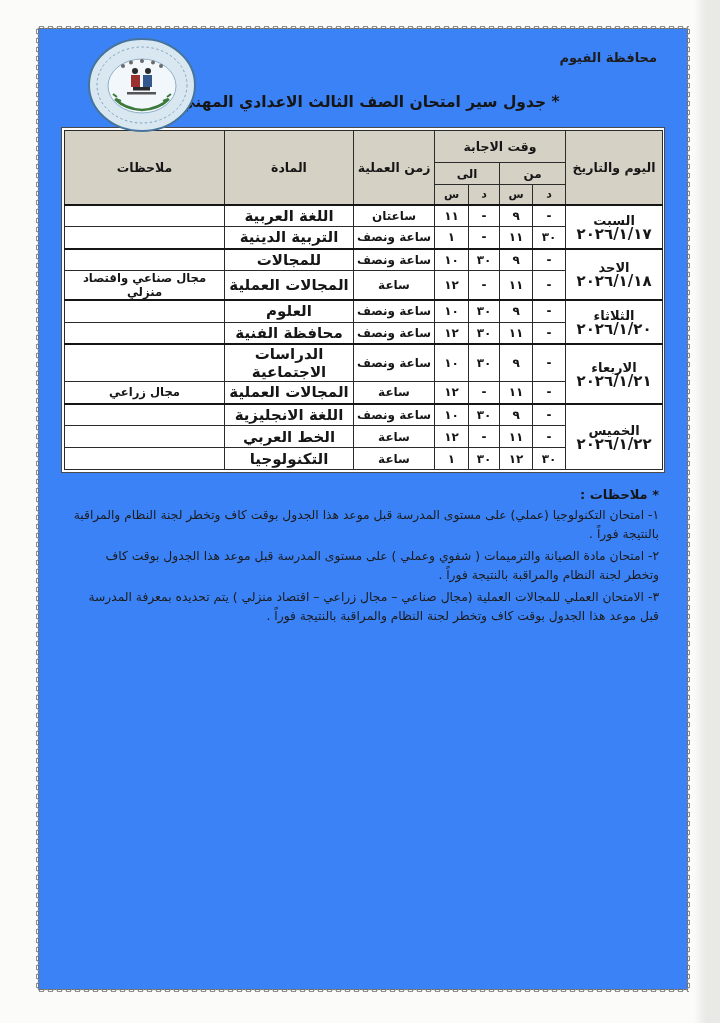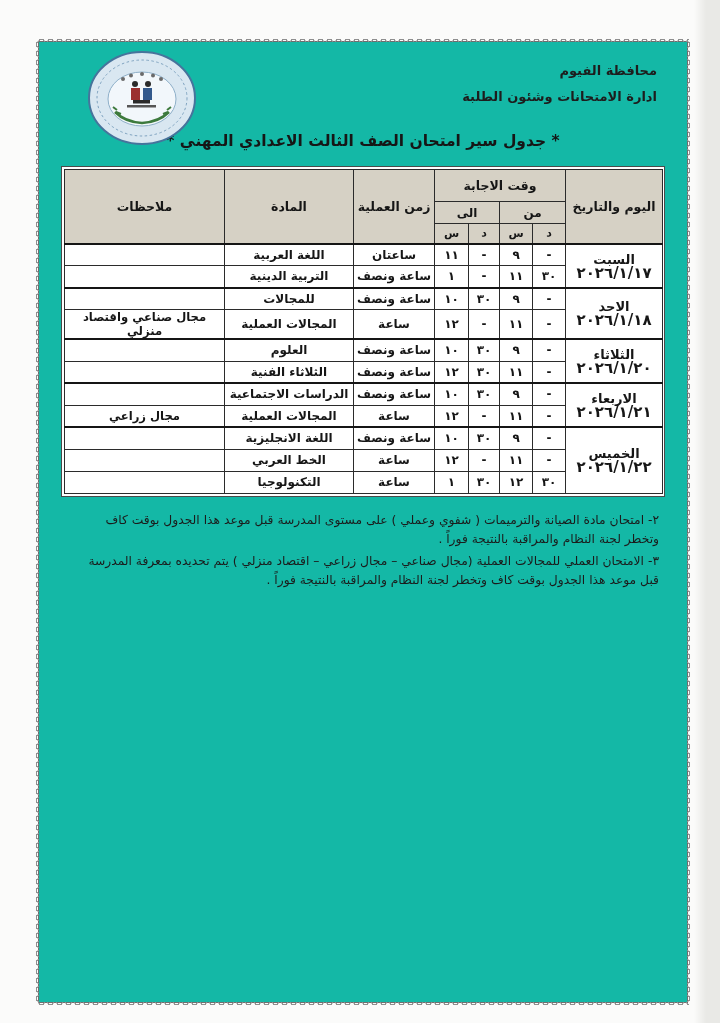--- a/index.html
+++ b/index.html
@@ -6,21 +6,21 @@
   html,body { width:720px; height:1023px; }
   body {
     font-family: "DejaVu Sans", sans-serif;
     background: linear-gradient(to right, #fbfbfa 0 694px, #e9e9e6 706px 720px);
     color:#161616;
     overflow:hidden;
     position:relative;
   }
   .page {
     position:absolute; left:38px; top:28px; width:650px; height:962px;
-    background:#14b8a6; border:1.5px solid #6f6f6f;margin-top:13px;
+    background:#3b82f6; border:1.5px solid #6f6f6f;
   }
   
   .sc { position:absolute; pointer-events:none; }
   .sc-t { left:-2px; right:-2px; top:-7px; height:7px;
     background-image: radial-gradient(circle at 4.5px 7px, rgba(0,0,0,0) 2.3px, #8f8f8f 2.4px, #8f8f8f 3.3px, rgba(0,0,0,0) 3.4px);
     background-size:9px 7px; background-repeat:repeat-x; }
   .sc-b { left:-2px; right:-2px; bottom:-7px; height:7px;
     background-image: radial-gradient(circle at 4.5px 0px, rgba(0,0,0,0) 2.3px, #8f8f8f 2.4px, #8f8f8f 3.3px, rgba(0,0,0,0) 3.4px);
     background-size:9px 7px; background-repeat:repeat-x; }
   .sc-l { top:-2px; bottom:-2px; left:-7px; width:7px;
@@ -47,40 +47,39 @@
   th, td { border:1px solid #2b2b2b; text-align:center; vertical-align:middle; overflow:hidden; }
   thead th { background:#d6d1c5; font-weight:700; font-size:12.5px; }
   .h-row1 th { height:32px; }
   .h-row2 th { height:22px; font-size:12px; }
   .h-row3 th { height:20px; font-size:11px; }
   tbody td { height:22px; font-size:12px; font-weight:700; background:#fff; }
   tr.group-start td { border-top:2.2px solid #151515; }
   td.day-cell { font-weight:700; }
   .day-name { font-size:13px; line-height:15px; }
   .day-date { font-size:15px; letter-spacing:2px; line-height:13px; }
-  td.subject-cell { font-size:12px; }
+  td.subject-cell { font-size:15px; }
   td.note-cell { font-size:11.6px; }
   td.num-cell { font-size:12px; }
 
   .notes { direction:rtl; text-align:right; padding:14px 28px 0 30px; }
   .notes-heading { font-weight:700; font-size:13px; margin-bottom:4px; }
   .note-item { font-size:12.3px; line-height:1.55; margin-bottom:3px; color:#1b1b1b; }
 </style>
 </head>
 <body>
 
 <div class="page">
   <div class="sc sc-t"></div>
   <div class="sc sc-b"></div>
   <div class="sc sc-l"></div>
   <div class="sc sc-r"></div>
 
   <div class="org">
     <div class="org-line">محافظة الفيوم</div>
-    <div class="org-line">ادارة الامتحانات وشئون الطلبة</div>
   </div>
 
   <div class="logo">
     <svg width="110" height="96" viewBox="0 0 110 96">
       <ellipse cx="55" cy="48" rx="53" ry="46" fill="#d9e7f1" stroke="#46749c" stroke-width="2"></ellipse>
       <ellipse cx="55" cy="48" rx="45" ry="38" fill="none" stroke="#7fa3c0" stroke-width="1" stroke-dasharray="2.5 2.5"></ellipse>
       <ellipse cx="55" cy="49" rx="34" ry="27" fill="#f2f7fb" stroke="#8fb0c9" stroke-width="1"></ellipse>
       <path d="M28 62 Q38 72 55 73 Q72 72 82 62" fill="none" stroke="#3d7a3d" stroke-width="2.5"></path>
       <path d="M30 60 l-4 -3 M34 64 l-5 -2 M80 60 l4 -3 M76 64 l5 -2" stroke="#3d7a3d" stroke-width="2" fill="none"></path>
       <rect x="44" y="38" width="9" height="12" fill="#9b3030"></rect>
@@ -189,21 +188,21 @@
             <td class="duration-cell">ساعة ونصف</td>
             <td class="subject-cell">العلوم</td>
             <td class="note-cell"></td>
           </tr>
           <tr>
             <td class="num-cell">-</td>
             <td class="num-cell">١١</td>
             <td class="num-cell">٣٠</td>
             <td class="num-cell">١٢</td>
             <td class="duration-cell">ساعة ونصف</td>
-            <td class="subject-cell">الثلاثاء الفنية</td>
+            <td class="subject-cell">محافظة الفنية</td>
             <td class="note-cell"></td>
           </tr>
           <tr class="group-start">
             <td class="day-cell" rowspan="2">
               <div class="day-name">الاربعاء</div>
               <div class="day-date">٢٠٢٦/١/٢١</div>
             </td>
             <td class="num-cell">-</td>
             <td class="num-cell">٩</td>
             <td class="num-cell">٣٠</td>
@@ -250,18 +249,20 @@
             <td class="num-cell">١</td>
             <td class="duration-cell">ساعة</td>
             <td class="subject-cell">التكنولوجيا</td>
             <td class="note-cell"></td>
           </tr>
         </tbody>
     </table>
   </div>
 
   <div class="notes">
+    <div class="notes-heading">* ملاحظات :</div>
     <div id="notes-list">
+        <div class="note-item">١- امتحان التكنولوجيا (عملي) على مستوى المدرسة قبل موعد هذا الجدول بوقت كاف وتخطر لجنة النظام والمراقبة بالنتيجة فوراً .</div>
         <div class="note-item">٢- امتحان مادة الصيانة والترميمات ( شفوي وعملي ) على مستوى المدرسة قبل موعد هذا الجدول بوقت كاف وتخطر لجنة النظام والمراقبة بالنتيجة فوراً .</div>
         <div class="note-item">٣- الامتحان العملي للمجالات العملية (مجال صناعي – مجال زراعي – اقتصاد منزلي ) يتم تحديده بمعرفة المدرسة قبل موعد هذا الجدول بوقت كاف وتخطر لجنة النظام والمراقبة بالنتيجة فوراً .</div>
       </div>
   </div>
 </div>
 
 </body></html>

